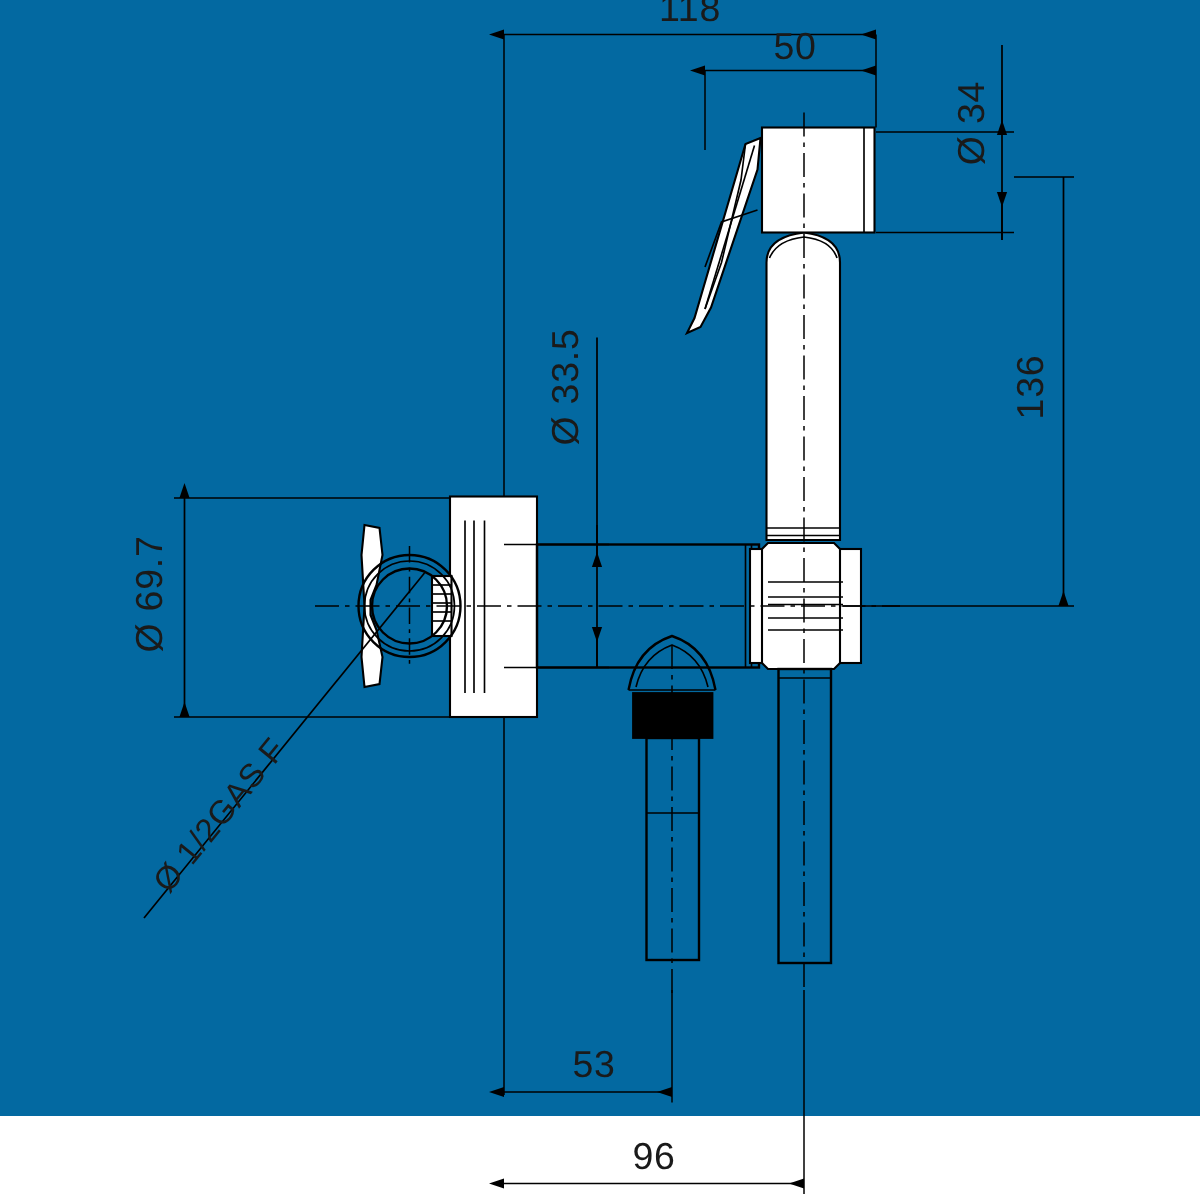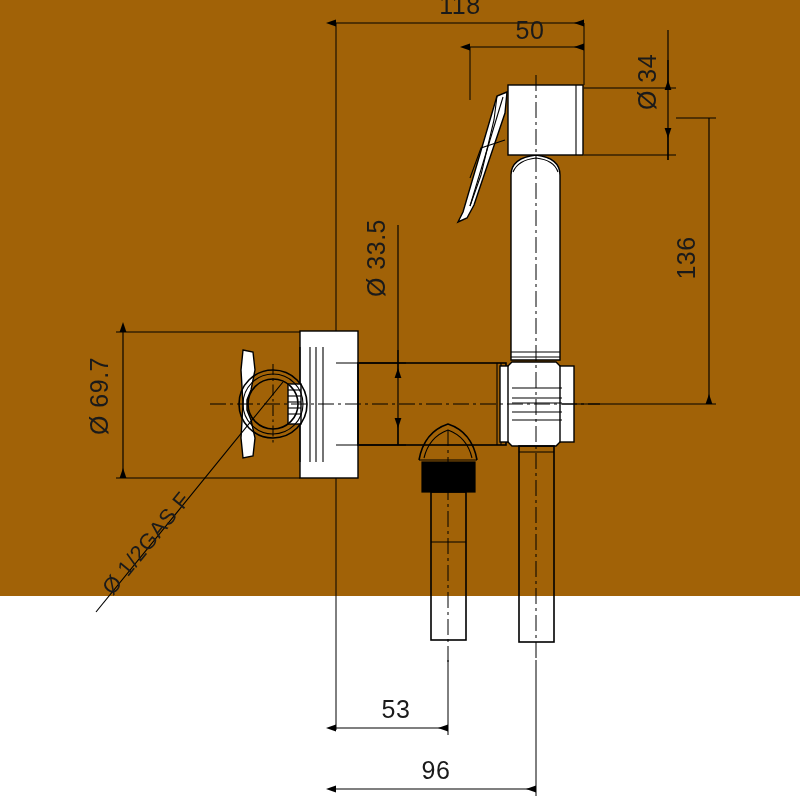--- a/index.html
+++ b/index.html
@@ -9,22 +9,22 @@
   }
   body {
     width: 800px;
     height: 800px;
     font-family: "Liberation Sans", sans-serif;
     overflow: hidden;
   }
   #drawing-root {
     position: relative;
     width: 800px;
-    height: 596px;
-    background: #a16207;
+    height: 744px;
+    background: #0369a1;
   }
   svg#tech-drawing {
     display: block;
     width: 800px;
     height: 800px;
   }
   .obj {
     fill: none;
     stroke: #000000;
     stroke-width: 1.6;

